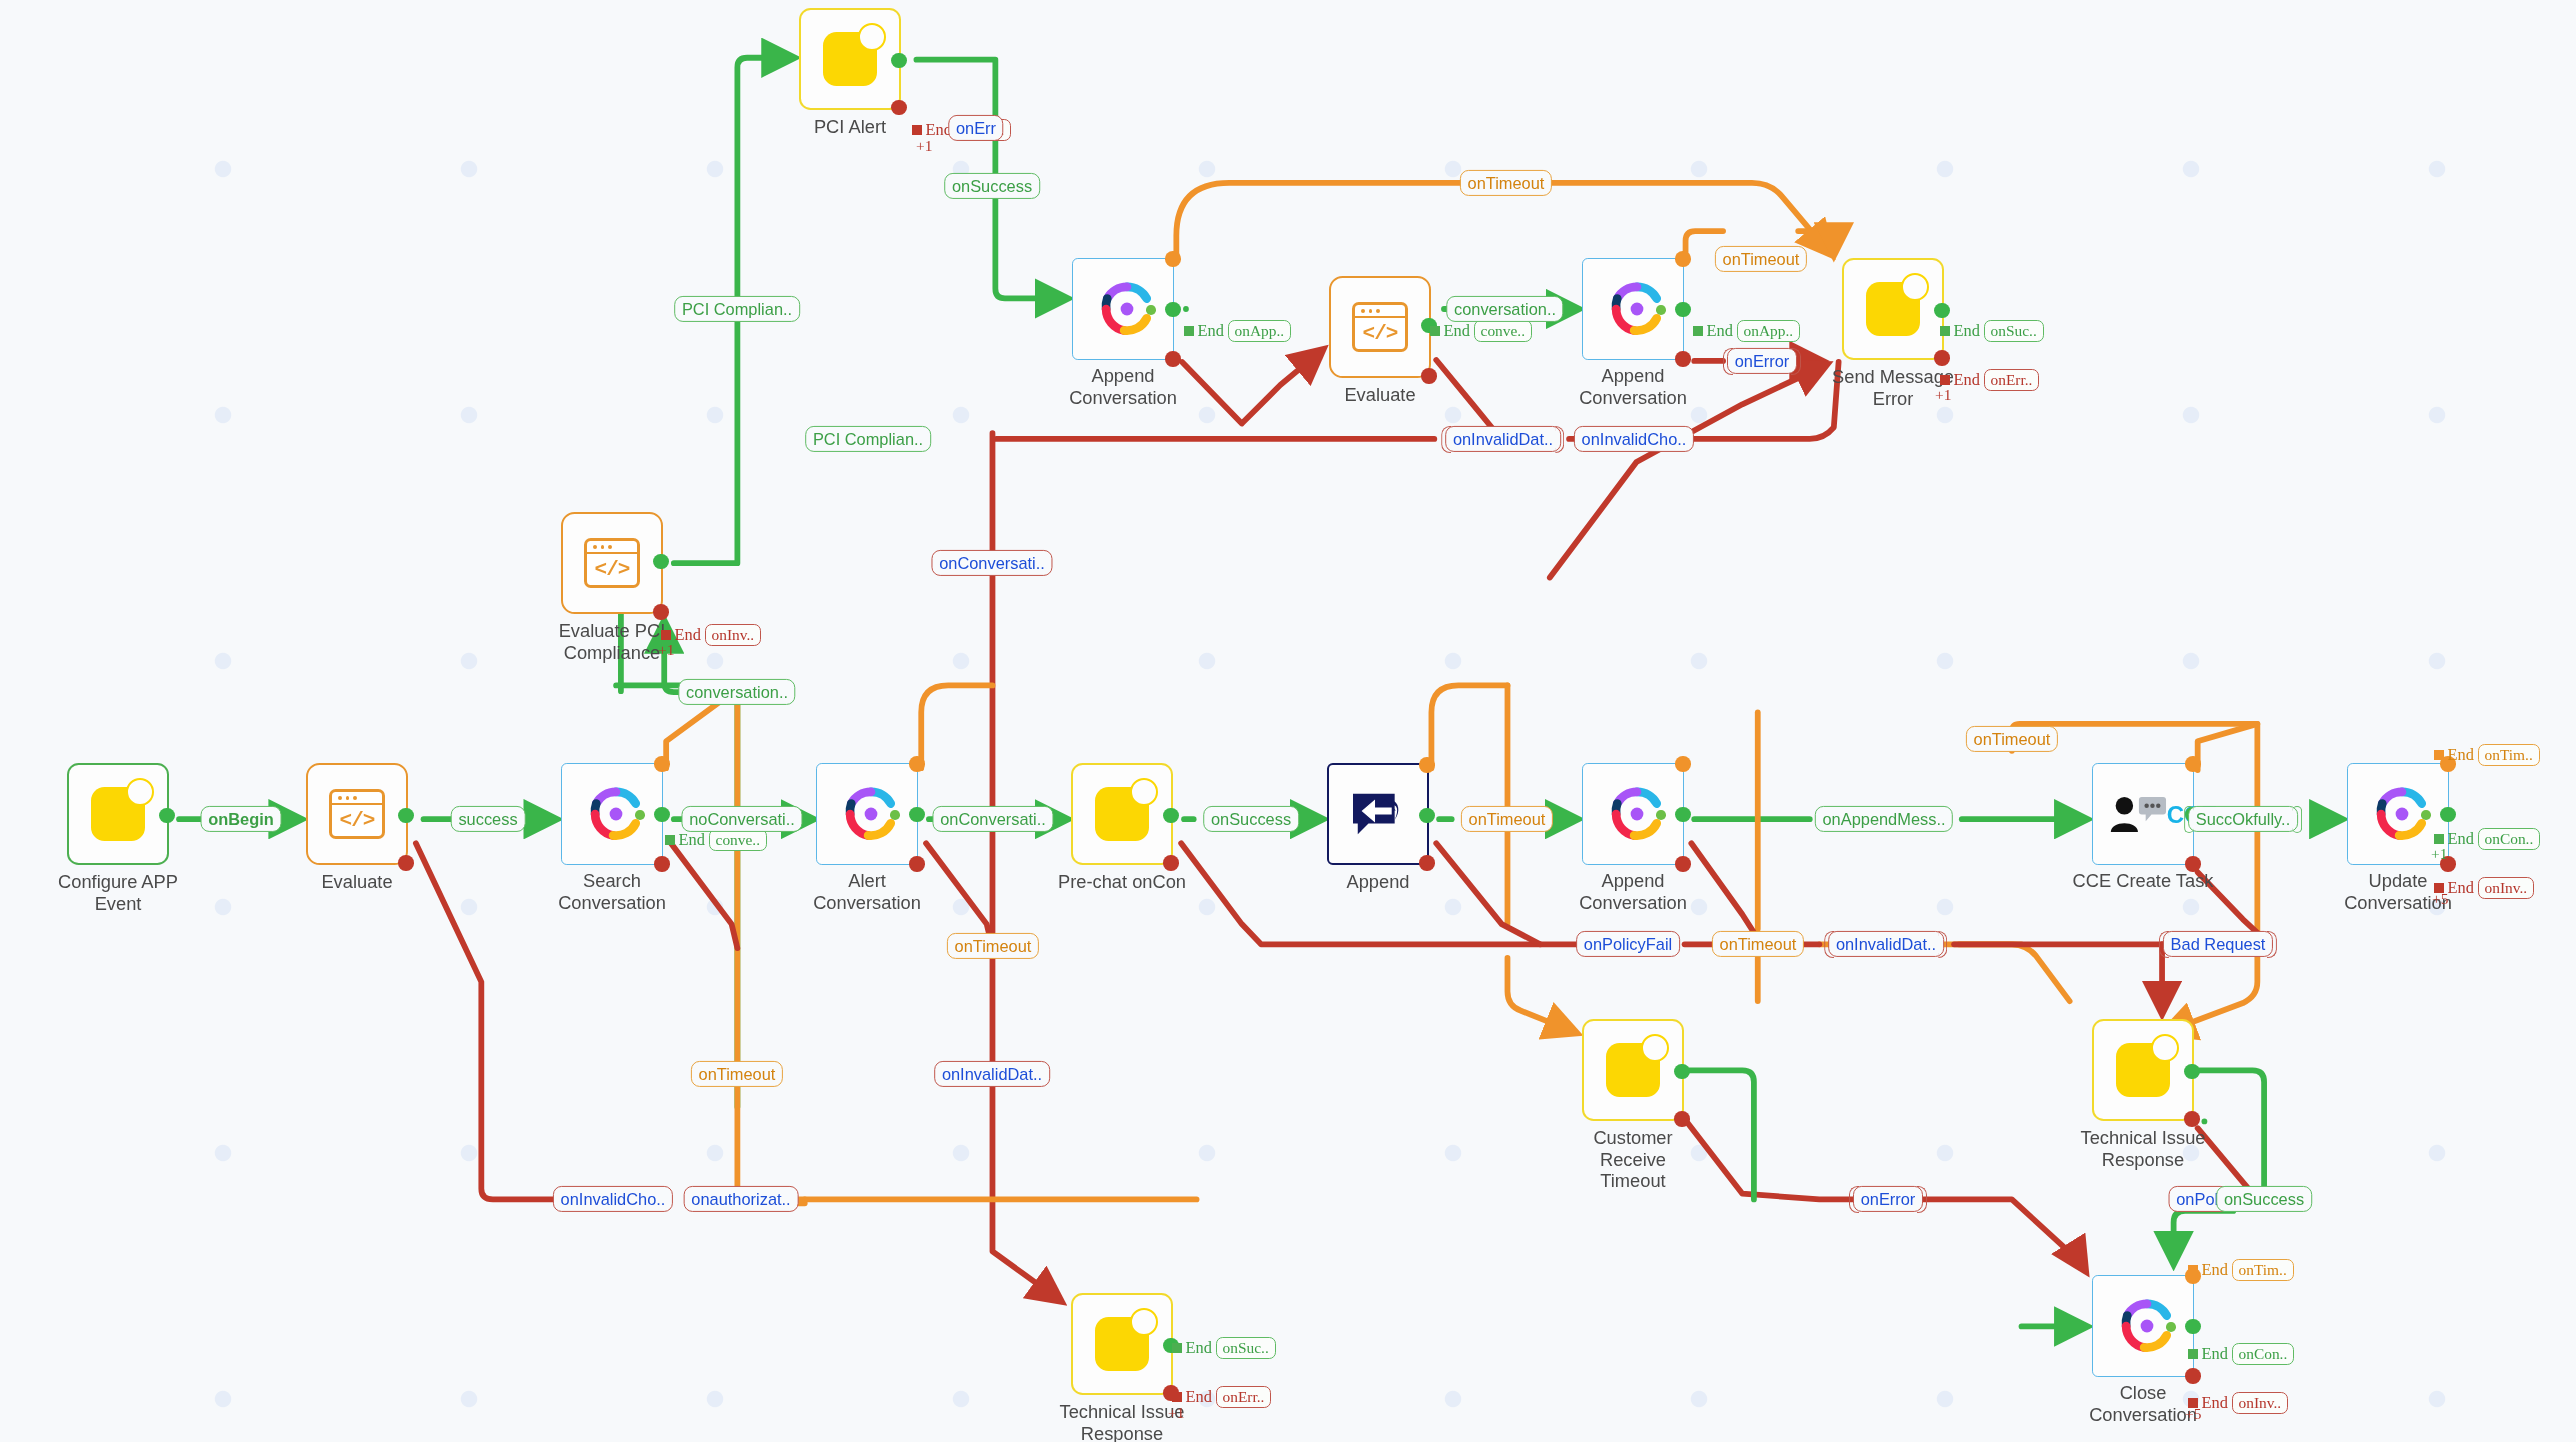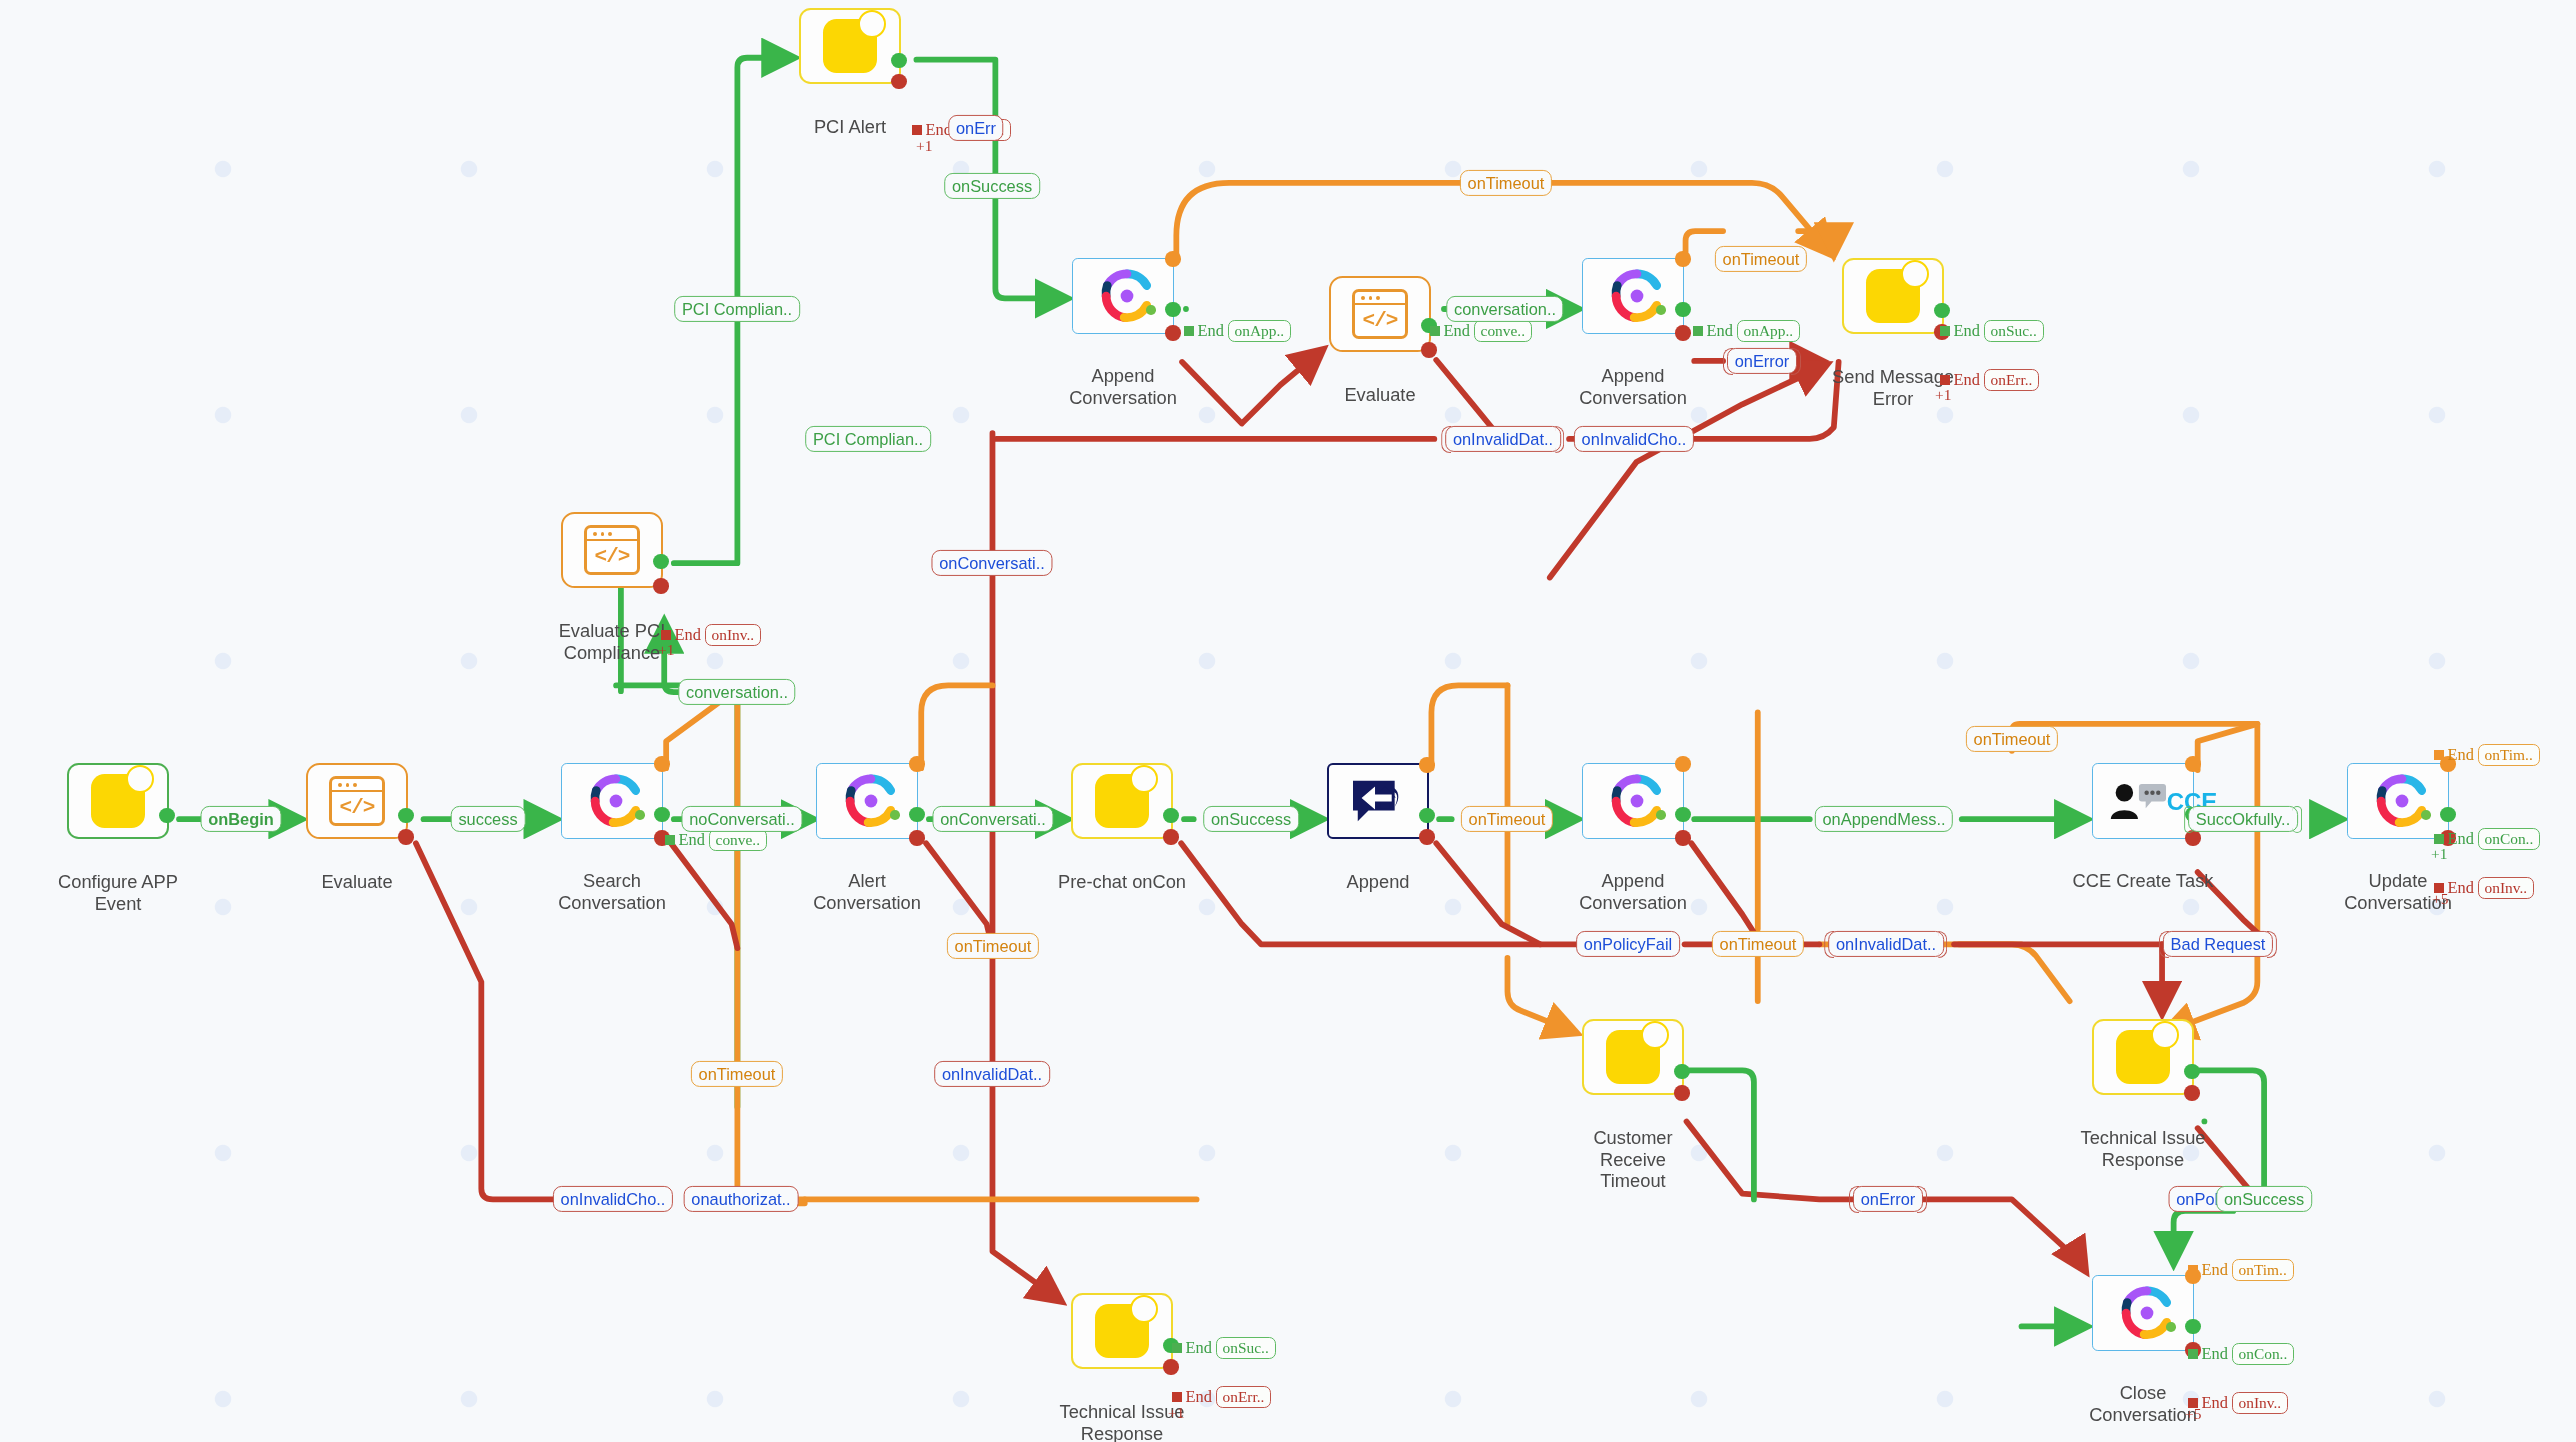--- a/index.html
+++ b/index.html
@@ -21,21 +21,21 @@
     background-image: radial-gradient(circle, #e6edf8 7.7px, rgba(230,237,248,0) 8.7px);
     background-size: 246px 246px;
     background-position: 100px 46px;
     pointer-events: none;
   }
   svg#wires { position: absolute; left:0; top:0; width:2576px; height:1442px; overflow: visible; }
 
   
   .node {
     position: absolute;
-    width: 102px; height: 76px;
+    width: 102px; height: 102px;
     border-radius: 9.6px;
     background: #fdfdfd;
     display: flex; align-items: center; justify-content: center;
   }
   .node.yellow  { border: 2.9px solid #f2d92b; border-radius: 11.6px; }
   .node.orange  { border: 2.9px solid #e8962e; border-radius: 13.5px; }
   .node.green   { border: 2.9px solid #4caf50; border-radius: 11.6px; }
   .node.blue    { border: 1.9px solid #5bb7e8; border-radius: 5.8px; padding-left: 8px; }
   .node.navy    { border: 2.9px solid #12195e; border-radius: 5.8px; }
 

